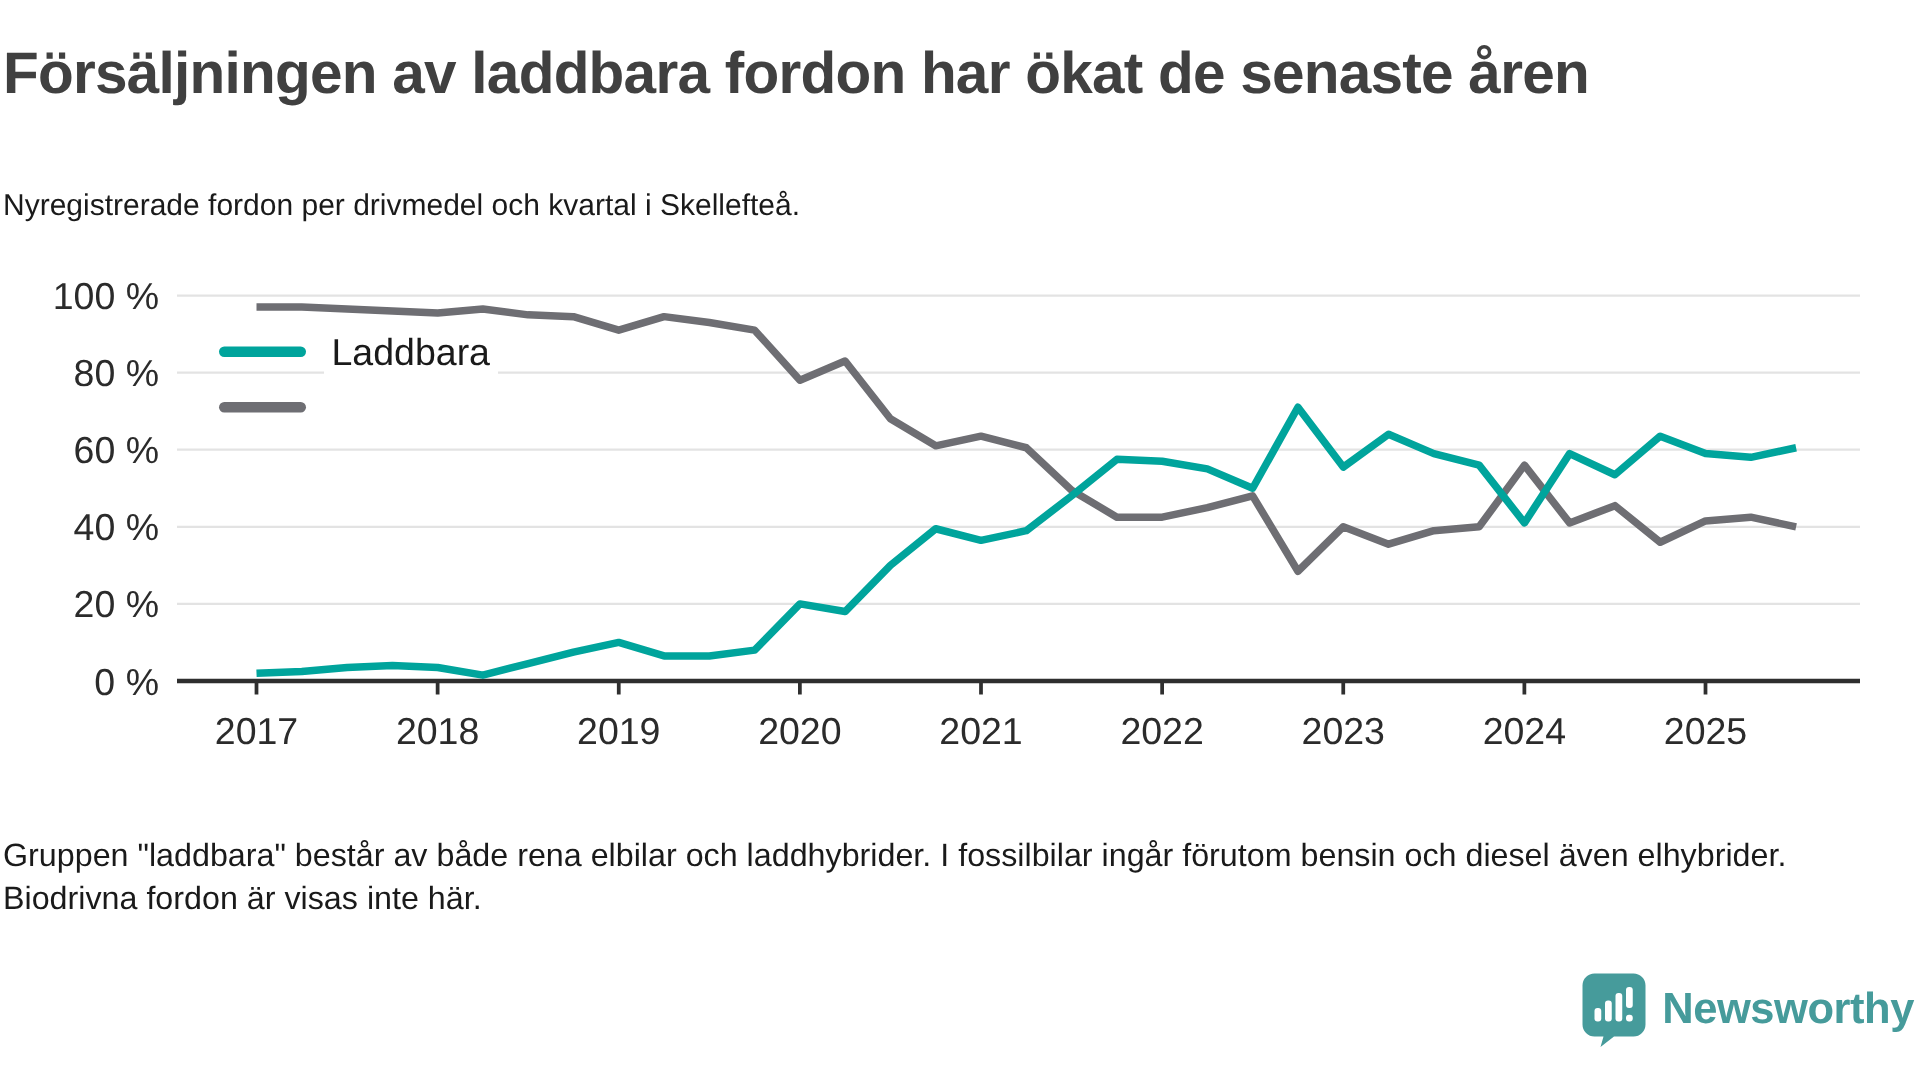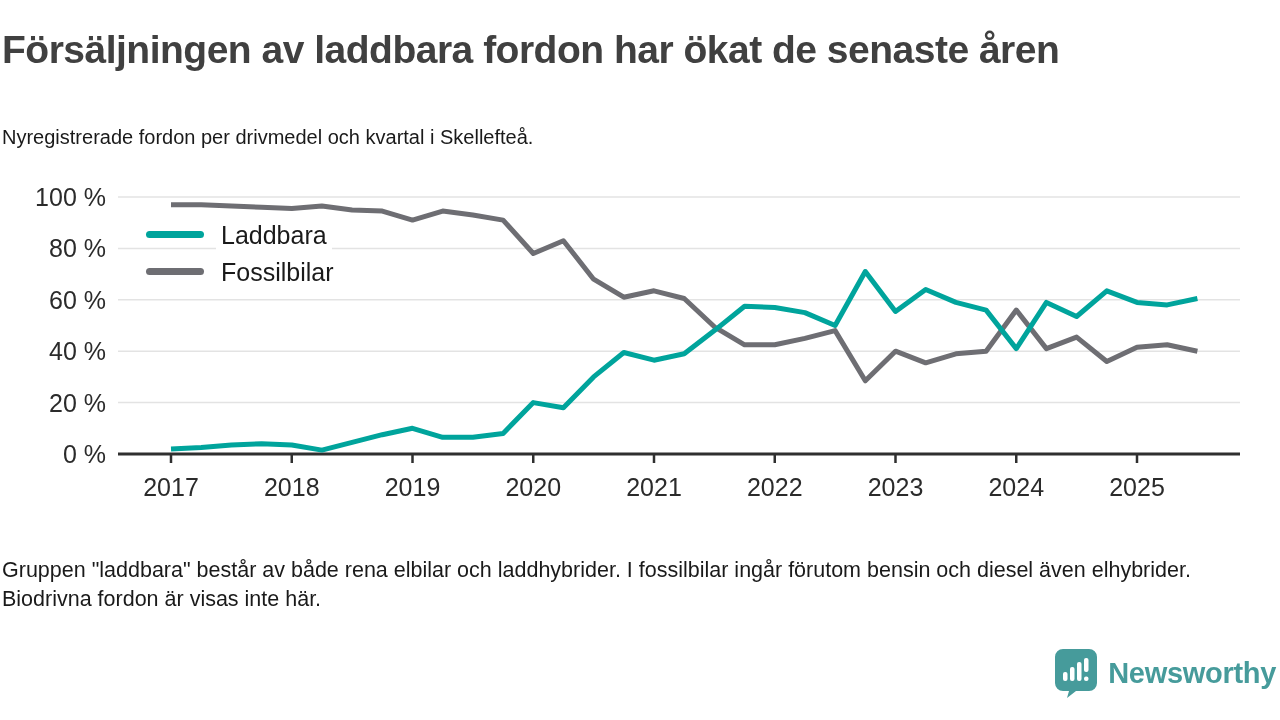--- a/index.html
+++ b/index.html
@@ -76,21 +76,20 @@
     <polyline points="171.0,448.9 201.2,447.6 231.4,445.0 261.6,443.7 291.8,445.0 321.9,450.1 352.1,442.4 382.3,434.7 412.5,428.3 442.7,437.3 472.9,437.3 503.1,433.4 533.3,402.6 563.4,407.7 593.6,376.9 623.8,352.5 654.0,360.2 684.2,353.8 714.4,330.6 744.6,306.2 774.8,307.5 804.9,312.6 835.1,325.5 865.3,271.5 895.5,311.4 925.7,289.5 955.9,302.4 986.1,310.1 1016.3,348.6 1046.4,302.4 1076.6,316.5 1106.8,290.8 1137.0,302.4 1167.2,304.9 1197.4,298.5" fill="none" stroke="#00a49c" stroke-width="5" stroke-linejoin="round" stroke-linecap="butt"></polyline>
   </svg>
 
 <div class="legend">
   <div class="legend-row">
     <span class="legend-swatch" id="swatch-0" style="background: rgb(0, 164, 156);"></span>
     <span class="legend-label">Laddbara</span>
   </div>
   <div class="legend-row">
     <span class="legend-swatch" id="swatch-1" style="background: rgb(110, 110, 115);"></span>
-    <span class="legend-label">Fossilbilar</span>
   </div>
 </div>
 
 <p class="footnote">Gruppen "laddbara" består av både rena elbilar och laddhybrider. I fossilbilar ingår förutom bensin och diesel även elhybrider. Biodrivna fordon är visas inte här.</p>
 
 <div class="branding">
   <svg width="44" height="50" viewBox="0 0 44 50" xmlns="http://www.w3.org/2000/svg">
     <path d="M9 1 h26 a8 8 0 0 1 8 8 v26 a8 8 0 0 1 -8 8 h-13 l-9 7 2 -7 h-6 a8 8 0 0 1 -8 -8 v-26 a8 8 0 0 1 8 -8 z" fill="#469b9b"></path>
     <g fill="#ffffff">
       <rect x="9" y="24" width="4.5" height="9" rx="2"></rect>

